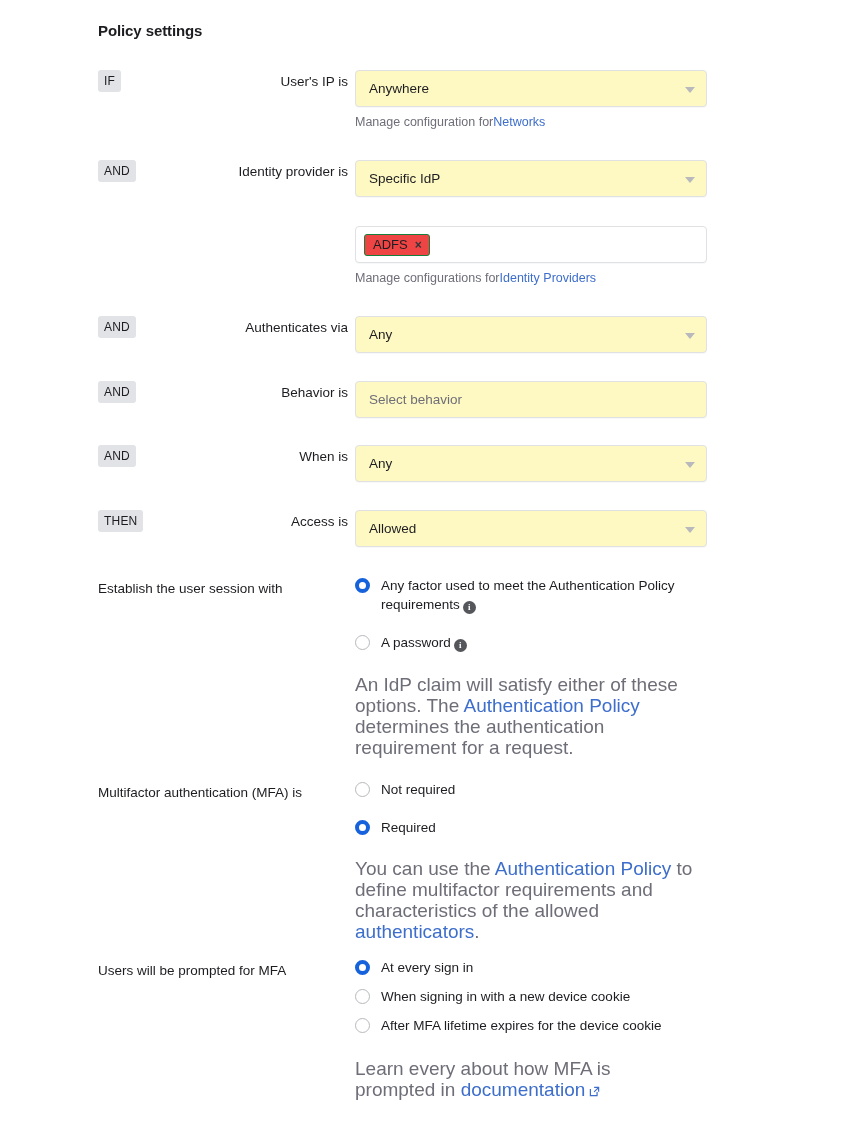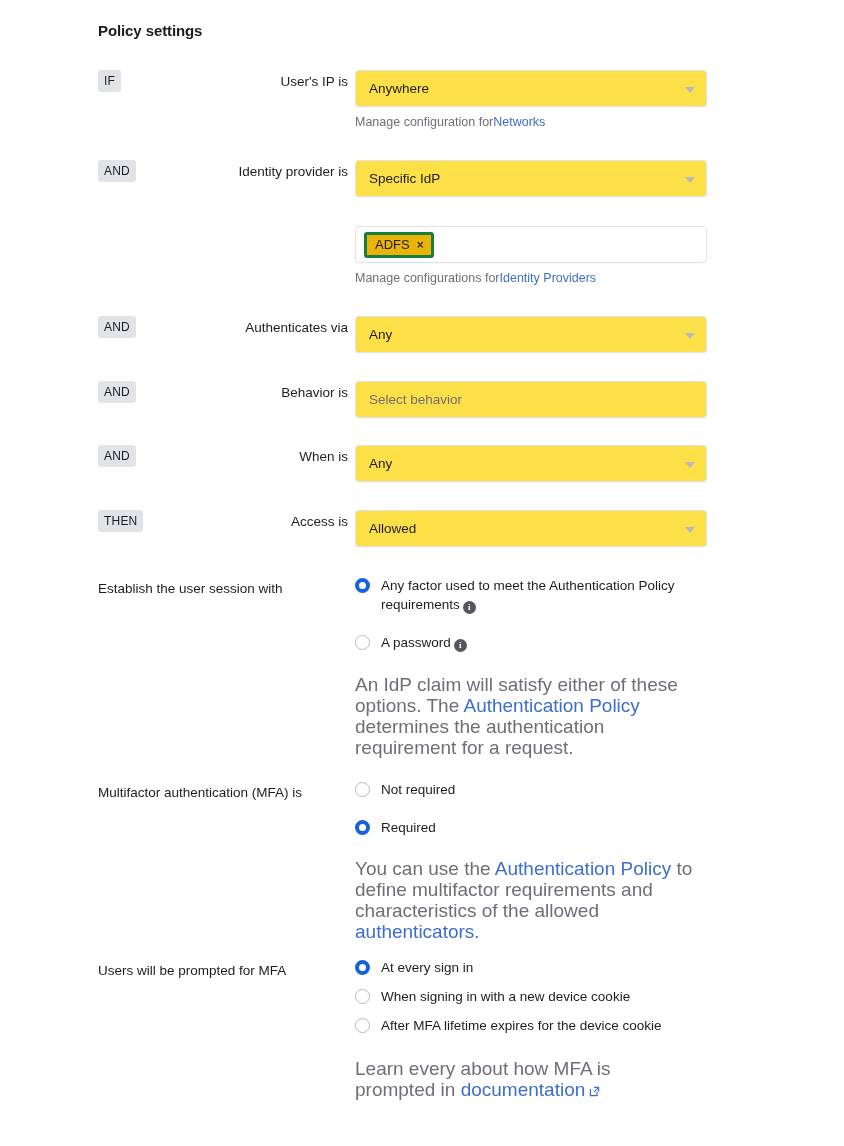--- a/index.html
+++ b/index.html
@@ -52,21 +52,21 @@
     line-height: 25px;
     max-width: 230px;
   }
 
   
   .select {
     position: relative;
     height: 37px;
     border: 1px solid #dfe1e2;
     border-radius: 4px;
-    background: #fde047;
+    background: #fef9c3;
     display: flex;
     align-items: center;
     padding: 0 30px 0 13px;
     font-size: 13.5px;
     color: #1d1d21;
     box-shadow: 0 1px 1px rgba(29,29,33,0.03);
   }
   .select.placeholder { color: #6e6e78; }
   .caret {
     position: absolute;
@@ -86,22 +86,22 @@
     background: #ffffff;
     display: flex;
     align-items: center;
     padding: 0 8px;
     box-shadow: 0 1px 1px rgba(29,29,33,0.03);
   }
   .token {
     display: inline-flex;
     align-items: flex-end;
     gap: 7px;
-    background: #eab308;
-    border: 3px solid #15803d;
+    background: #ef4444;
+    border: 1px solid #15803d;
     border-radius: 3px;
     font-size: 13px;
     color: #1d1d21;
     padding: 3px 7px 4px 8px;
     line-height: 1;
   }
   .token-x {
     font-size: 12px;
     font-weight: bold;
     color: #33353a;

